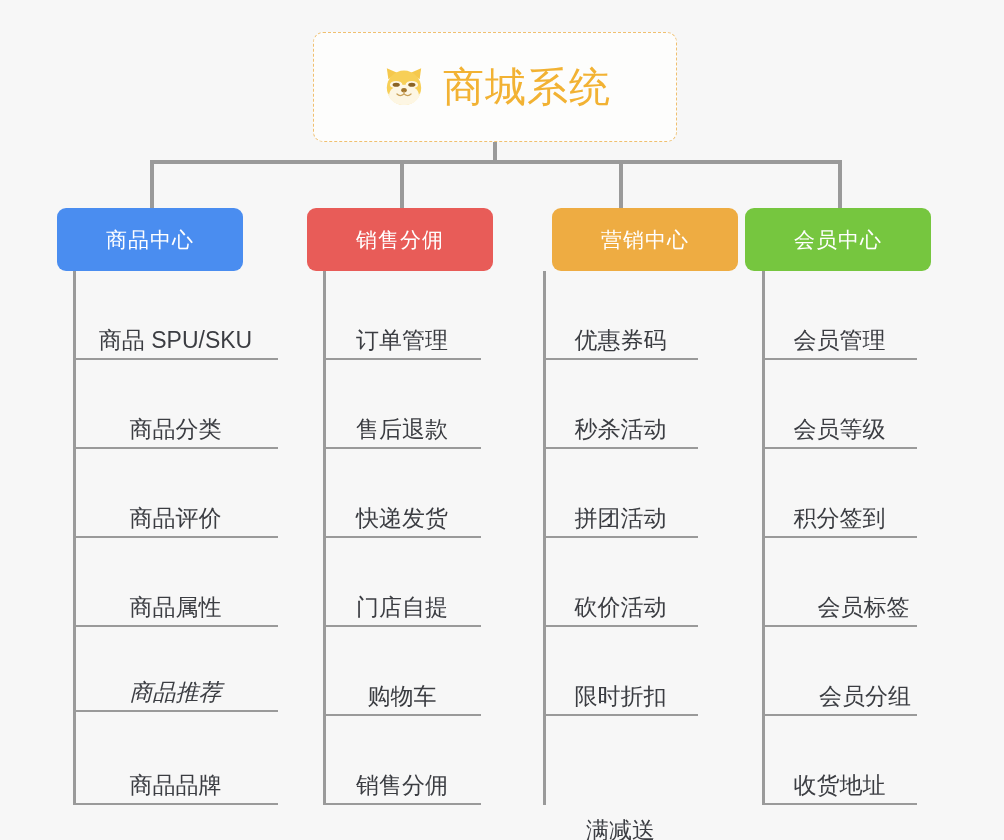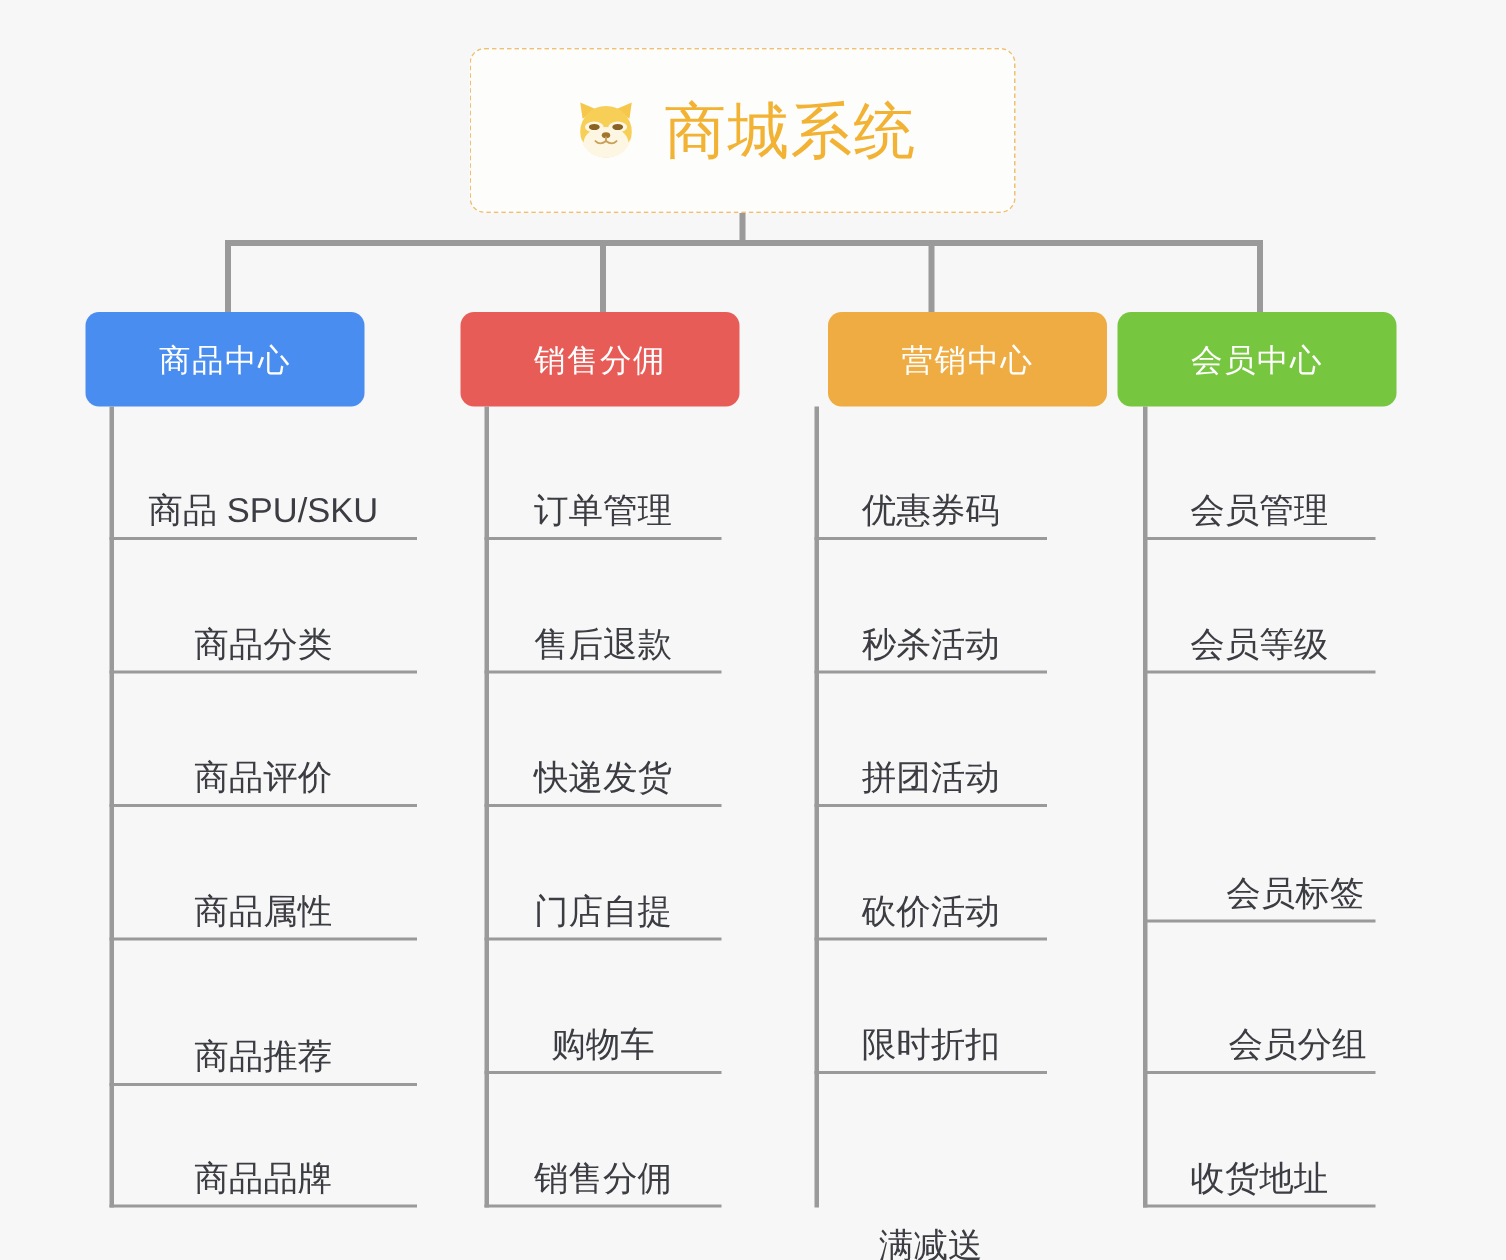--- a/index.html
+++ b/index.html
@@ -153,21 +153,21 @@
         </div>
         <div class="leaf-item" style="top: 89px; width: 205px;">
           <span class="leaf-text">商品分类</span>
         </div>
         <div class="leaf-item" style="top: 178px; width: 205px;">
           <span class="leaf-text">商品评价</span>
         </div>
         <div class="leaf-item" style="top: 267px; width: 205px;">
           <span class="leaf-text">商品属性</span>
         </div>
-        <div class="leaf-item" style="top: 364px; width: 205px;">
+        <div class="leaf-item" style="top: 352px; width: 205px; font-style: italic;">
           <span class="leaf-text">商品推荐</span>
         </div>
         <div class="leaf-item" style="top: 445px; width: 205px;">
           <span class="leaf-text">商品品牌</span>
         </div>
       </div>
       <div class="cat-node" style="left: 307px; width: 186px; background: rgb(232, 92, 88);">
         <span>销售分佣</span>
       </div>
       <div class="leaf-col" style="left: 323px; width: 158px; height: 534px;">
@@ -219,21 +219,24 @@
         <span>会员中心</span>
       </div>
       <div class="leaf-col" style="left: 762px; width: 155px; height: 534px;">
         <div class="leaf-spine" style="height: 534px;"></div>
         <div class="leaf-item" style="top: 0px; width: 155px;">
           <span class="leaf-text">会员管理</span>
         </div>
         <div class="leaf-item" style="top: 89px; width: 155px;">
           <span class="leaf-text">会员等级</span>
         </div>
-        <div class="leaf-item" style="top: 255px; width: 155px; padding-left: 48px;">
+        <div class="leaf-item" style="top: 178px; width: 155px;">
+          <span class="leaf-text">积分签到</span>
+        </div>
+        <div class="leaf-item" style="top: 267px; width: 155px; padding-left: 48px;">
           <span class="leaf-text">会员标签</span>
         </div>
         <div class="leaf-item" style="top: 356px; width: 155px; justify-content: flex-end;">
           <span class="leaf-text">会员分组</span>
         </div>
         <div class="leaf-item" style="top: 445px; width: 155px;">
           <span class="leaf-text">收货地址</span>
         </div>
       </div>
     </div>

